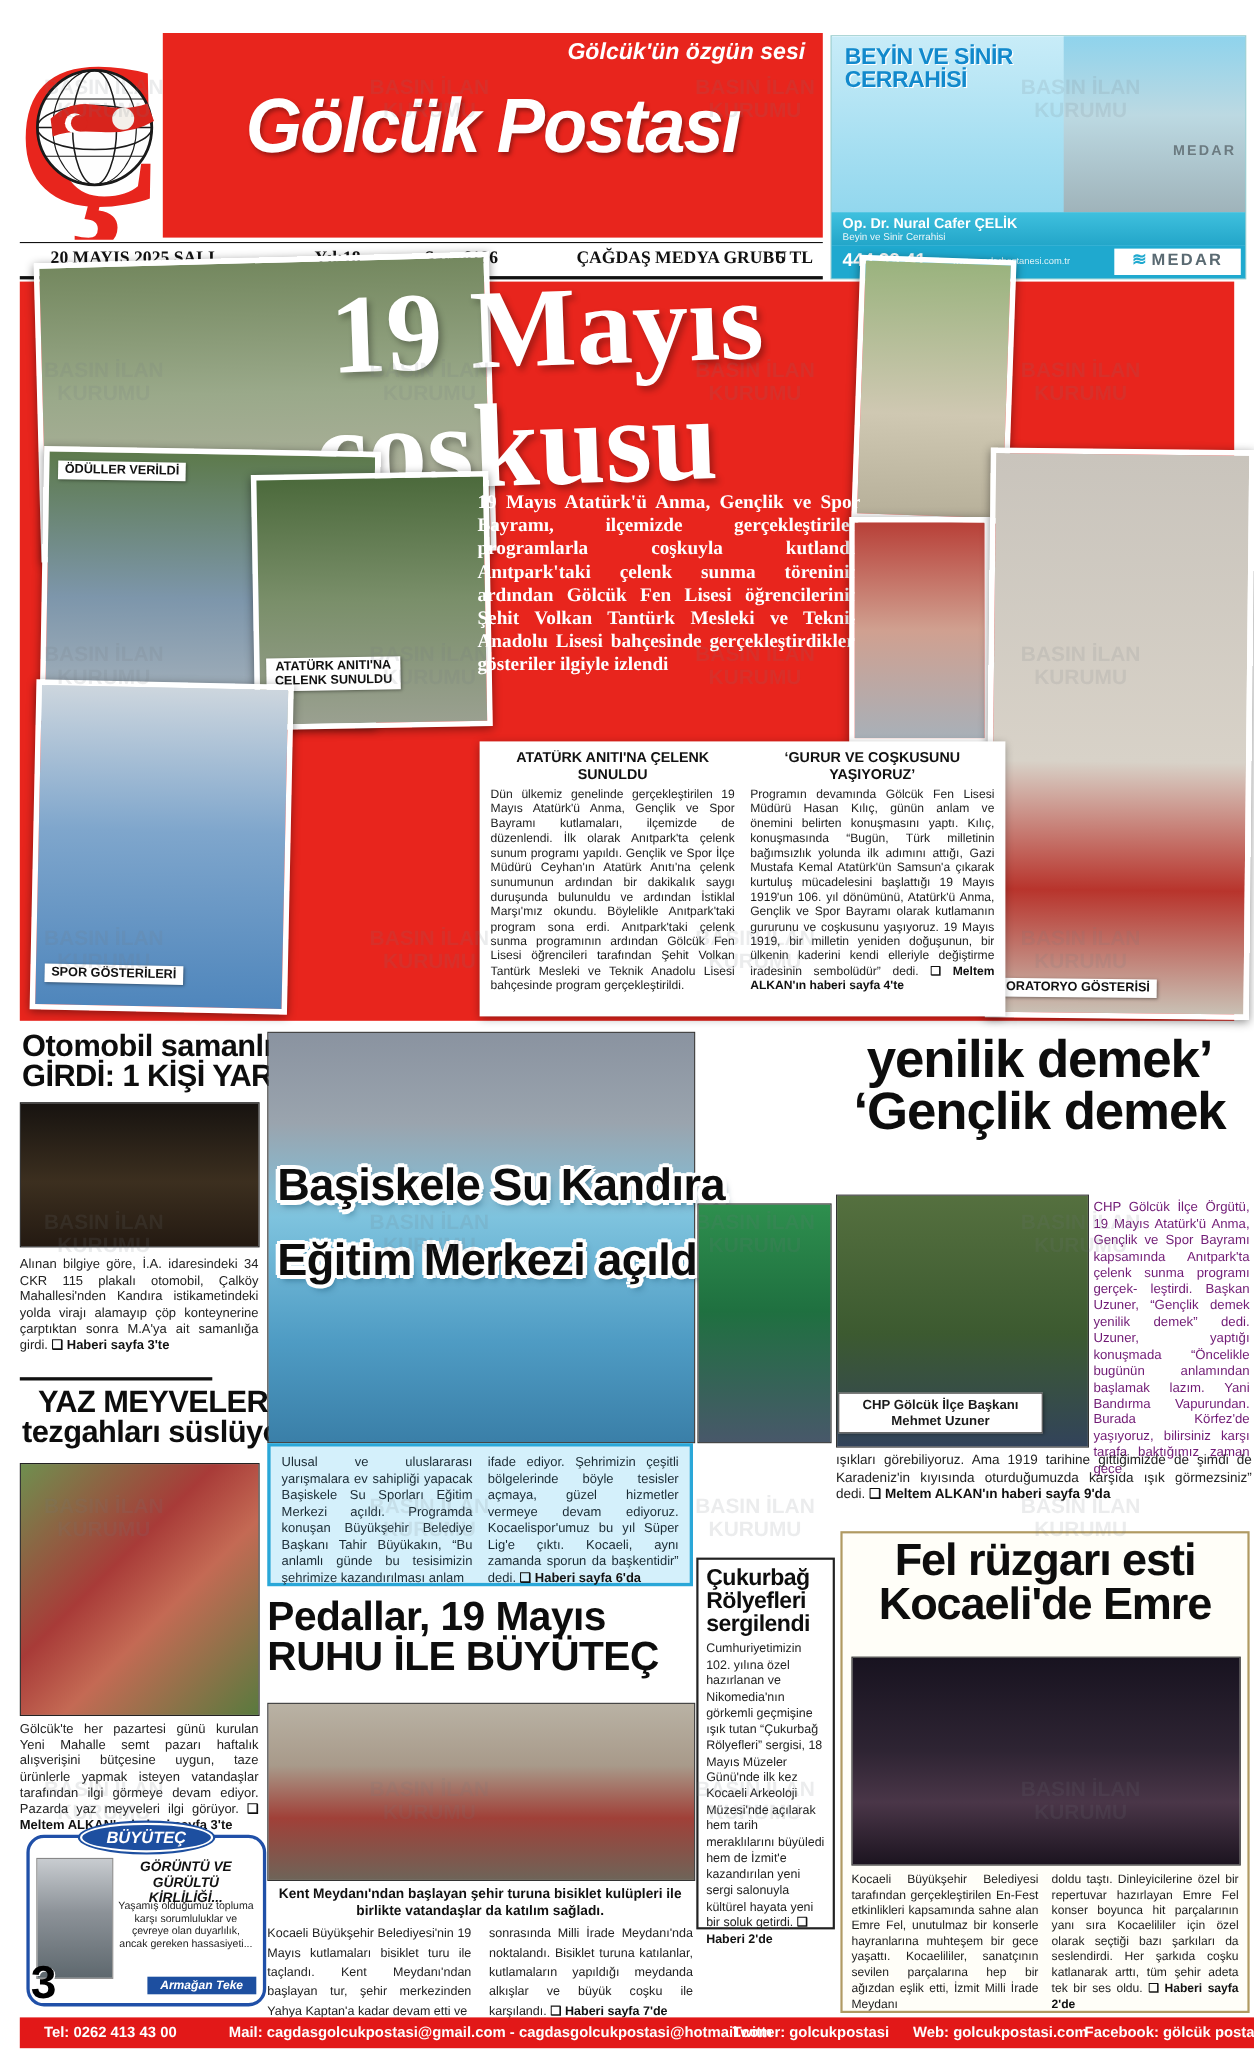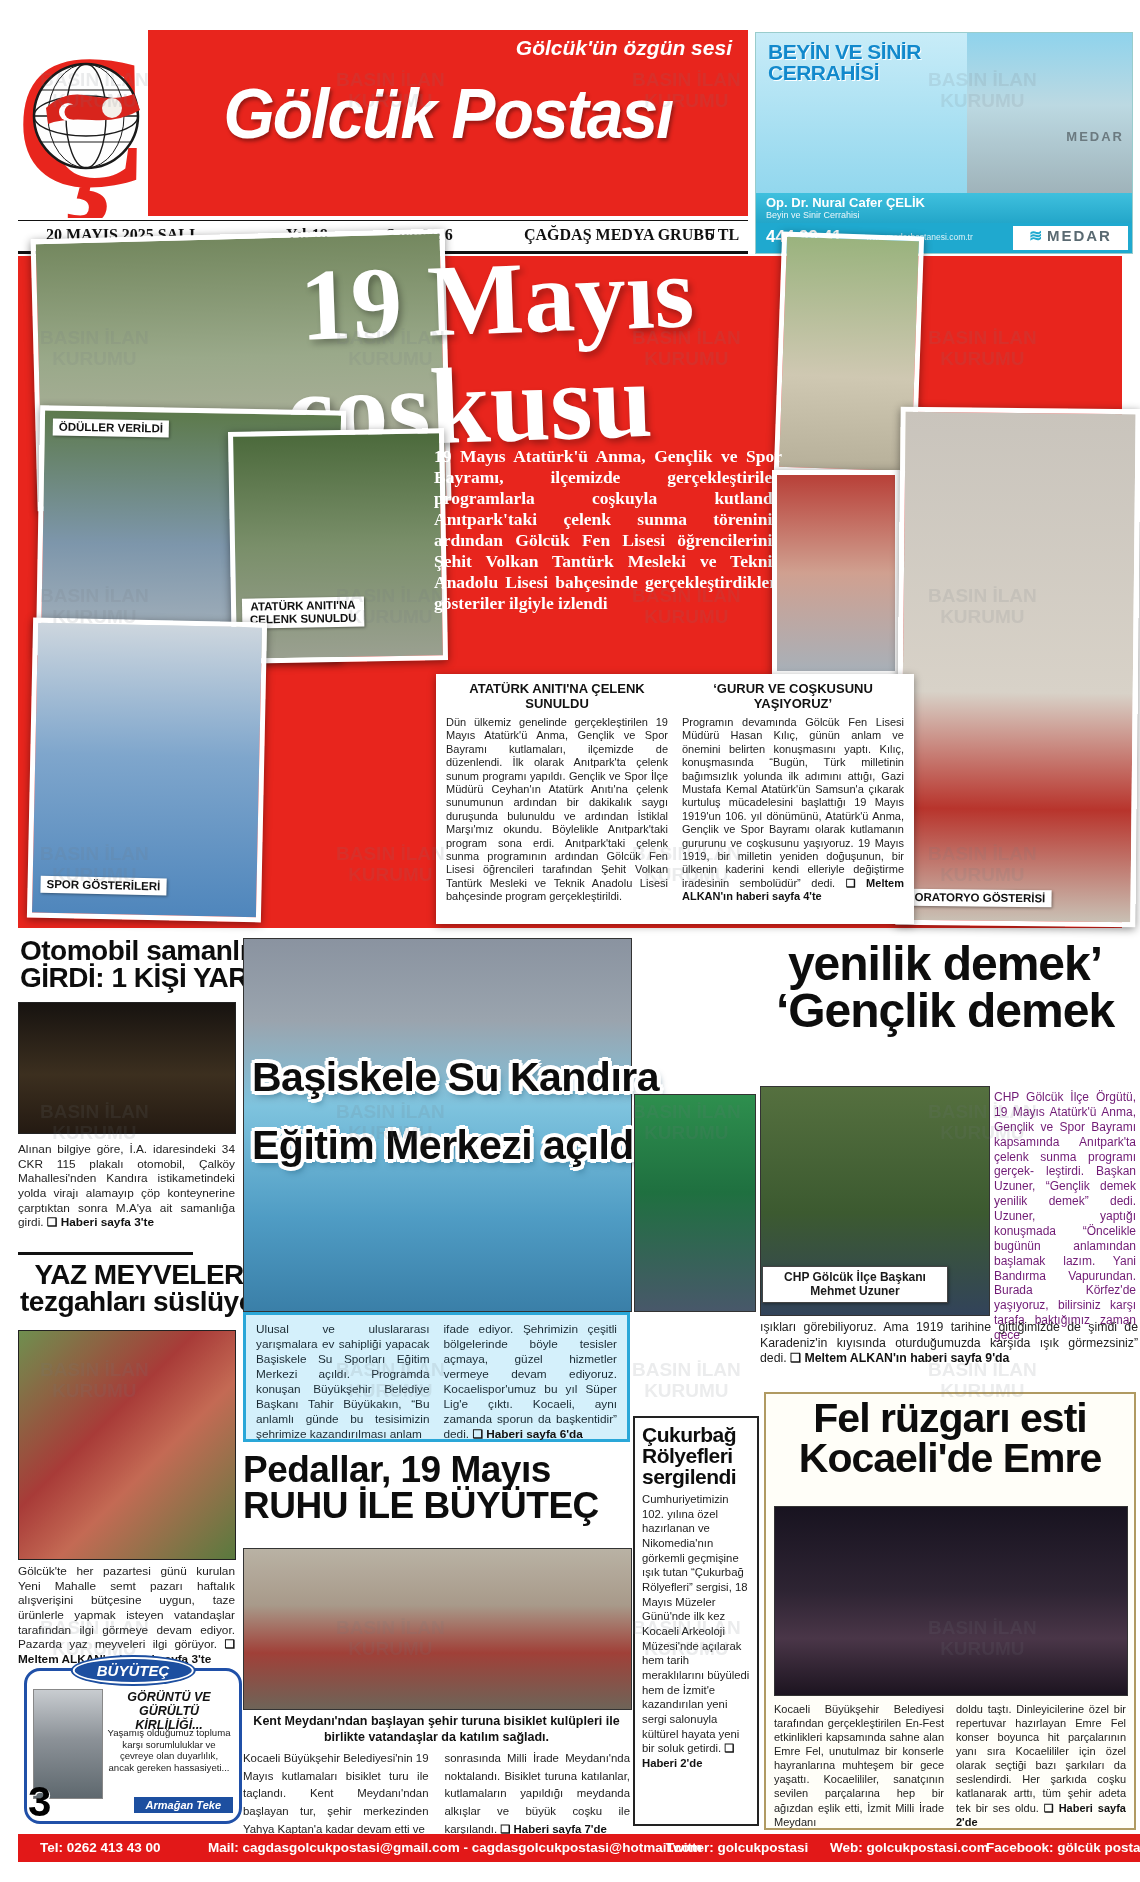--- a/index.html
+++ b/index.html
@@ -118,21 +118,21 @@
   #genhl{left:752px;top:940px;width:386px;text-align:center;font-size:48px;line-height:.98;letter-spacing:-1px;}
   #gengroup{left:634px;top:1094px;width:120px;height:216px;border:1px solid #333;
       background:linear-gradient(180deg,#2e8f4e 0%,#1f7040 45%,#48586a 100%);}
   #genphoto{left:760px;top:1086px;width:228px;height:228px;border:1px solid #333;
       background:linear-gradient(180deg,#55703f 0%,#3c5a30 55%,#32435a 100%);}
   #gencaption{left:762px;top:1266px;width:176px;background:#fff;border:1px solid #444;text-align:center;
       font-weight:bold;font-size:12px;line-height:1.2;padding:3px 4px;box-shadow:1px 1px 3px rgba(0,0,0,.4);}
   #genside{left:994px;top:1090px;width:142px;font-size:12px;line-height:1.24;text-align:justify;color:#701a75;}
   #genbottom{left:760px;top:1320px;width:378px;font-size:12.3px;line-height:1.28;text-align:justify;color:#222;}
   
-  #cukur{left:633px;top:1416px;width:126px;height:410px;border:2px solid #222;background:#fff;
+  #cukur{left:633px;top:1416px;width:126px;height:338px;border:2px solid #222;background:#fff;
       padding:6px 7px;box-sizing:border-box;}
   #cukur h2{margin:0 0 5px 0;font-size:21px;line-height:1;letter-spacing:-0.5px;color:#0d0d0d;}
   #cukur p{margin:0;font-size:11.3px;line-height:1.3;color:#222;}
   
   #emre{left:764px;top:1392px;width:372px;height:438px;border:2px solid #b09a62;background:#fffef8;box-sizing:border-box;}
   #emrehl{position:absolute;left:0;right:0;top:4px;text-align:center;font-size:41px;line-height:.98;letter-spacing:-1px;}
   #emrephoto{position:absolute;left:8px;top:112px;width:352px;height:188px;border:1px solid #333;
       background:linear-gradient(180deg,#181320 0%,#2e2433 45%,#4a3648 70%,#1c1420 100%);}
   #emrecols{position:absolute;left:8px;top:308px;width:352px;display:flex;gap:12px;}
   #emrecols p{margin:0;flex:1;font-size:11px;line-height:1.28;text-align:justify;color:#222;}

